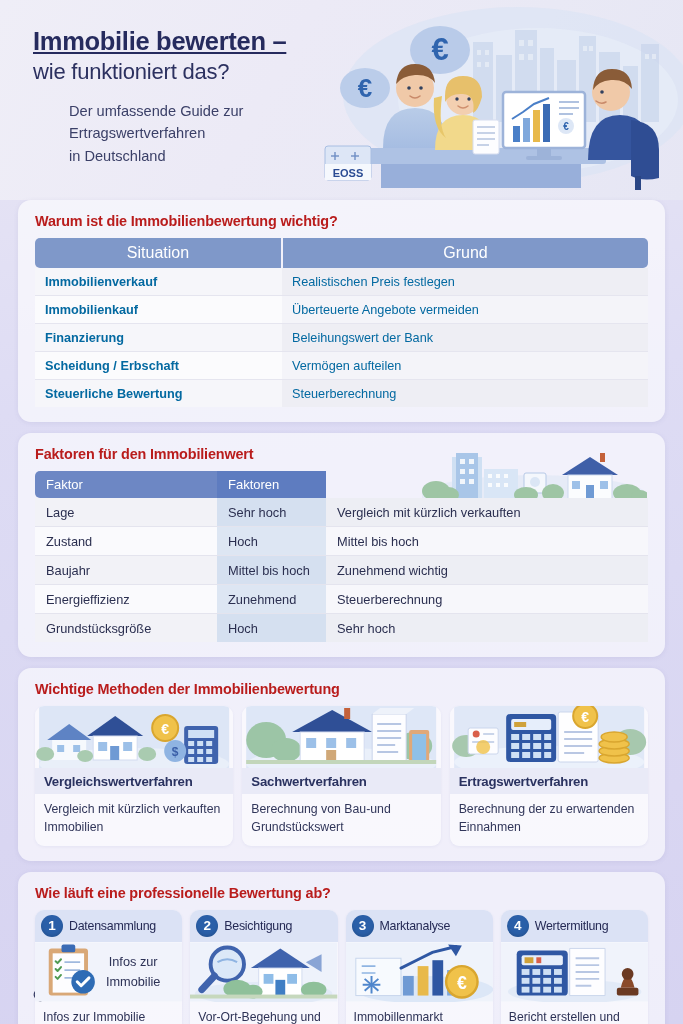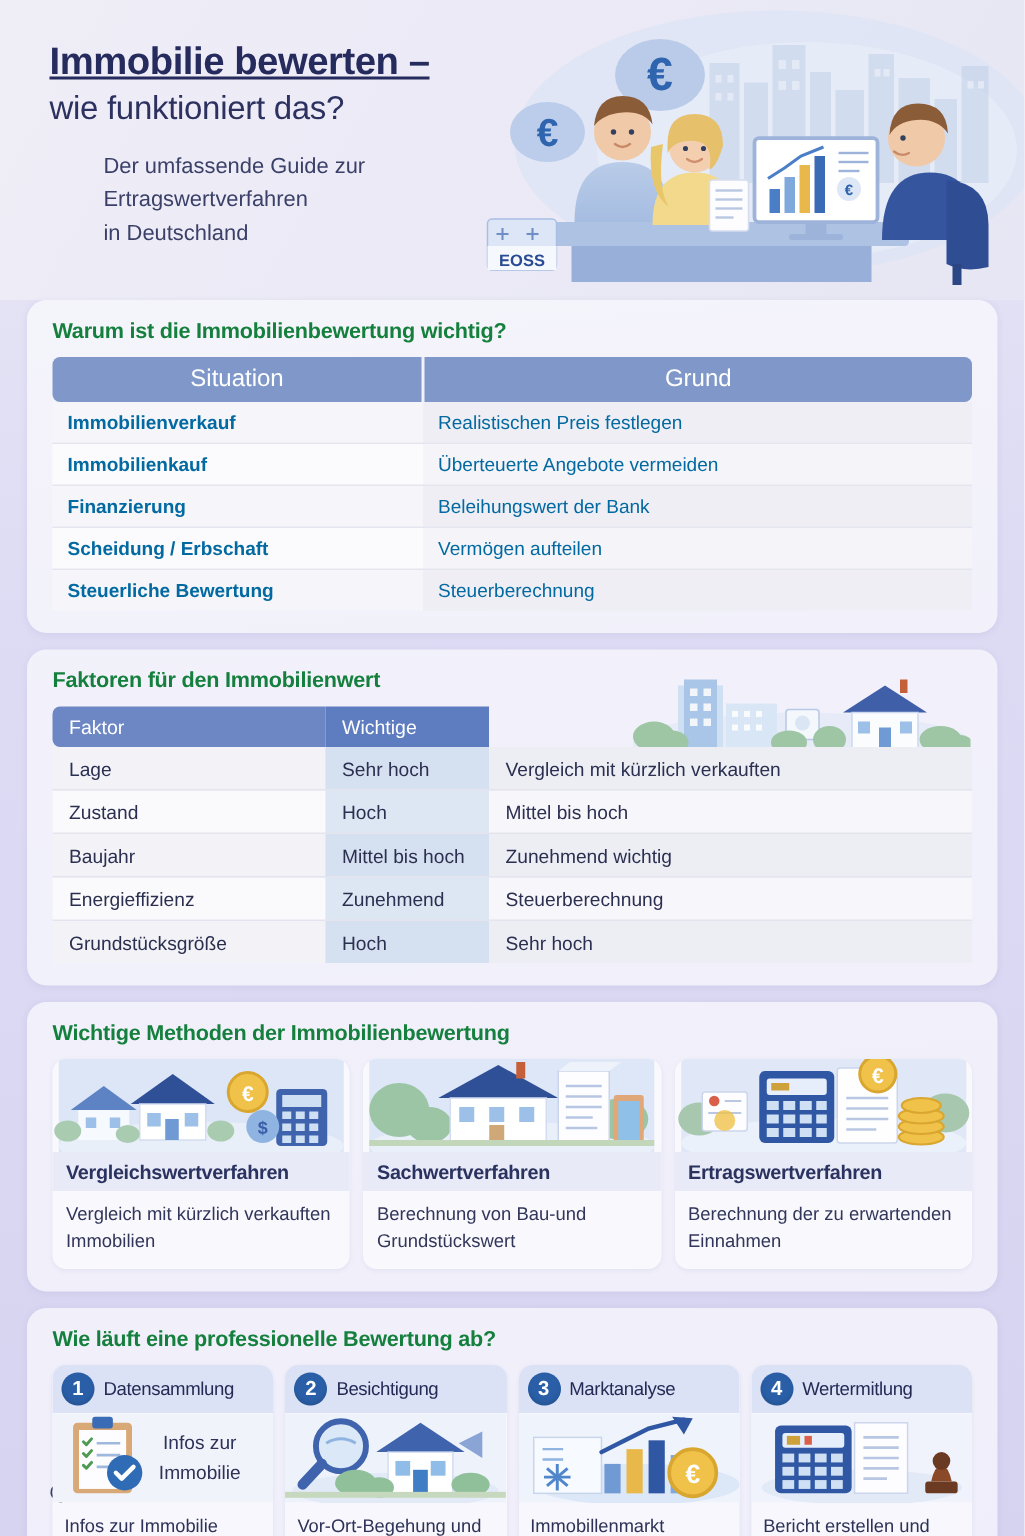--- a/index.html
+++ b/index.html
@@ -80,21 +80,21 @@
     margin: 0 18px 11px 18px;
     background: rgba(255,255,255,0.62);
     border-radius: 13px;
     box-shadow: 0 1px 5px rgba(95,100,160,0.10);
     padding: 13px 17px 15px 17px;
     overflow: hidden;
   }
   .card-title {
     font-size: 14.4px;
     font-weight: 700;
-    color: #15803d;
+    color: #b91c1c;
     margin-bottom: 9px;
     letter-spacing: -0.15px;
     position: relative;
     z-index: 3;
   }
 
   
   table { border-collapse: collapse; width: 100%; position: relative; z-index: 3; }
 
   .tbl1 th {
@@ -447,21 +447,21 @@
         <ellipse cx="218" cy="46" rx="9" ry="7"></ellipse>
     </g>
     <rect x="0" y="48" width="225" height="4" fill="#bcd3b4"></rect>
   </svg>
 
   <div class="card-title">Faktoren für den Immobilienwert</div>
   <table class="tbl2">
     <thead>
       <tr>
         <th class="c1">Faktor</th>
-        <th class="c2">Wichtige</th>
+        <th class="c2">Faktoren</th>
         <th class="c3"></th>
       </tr>
     </thead>
     <tbody>
       <tr>
         <td class="c1">Lage</td>
         <td class="c2">Sehr hoch</td>
         <td class="c3">Vergleich mit kürzlich verkauften</td>
       </tr>
       <tr>

